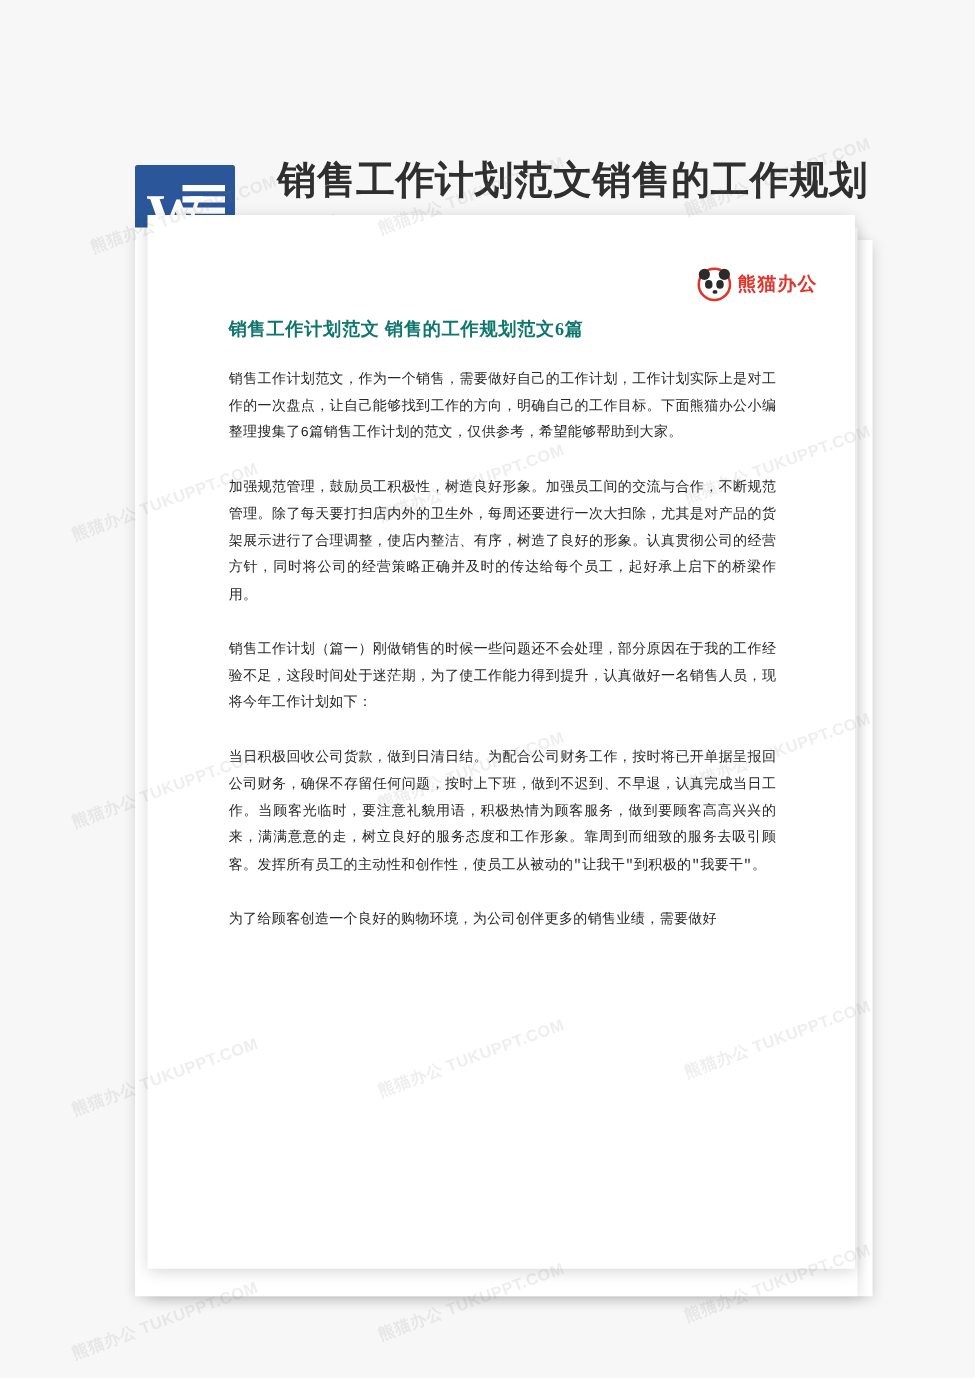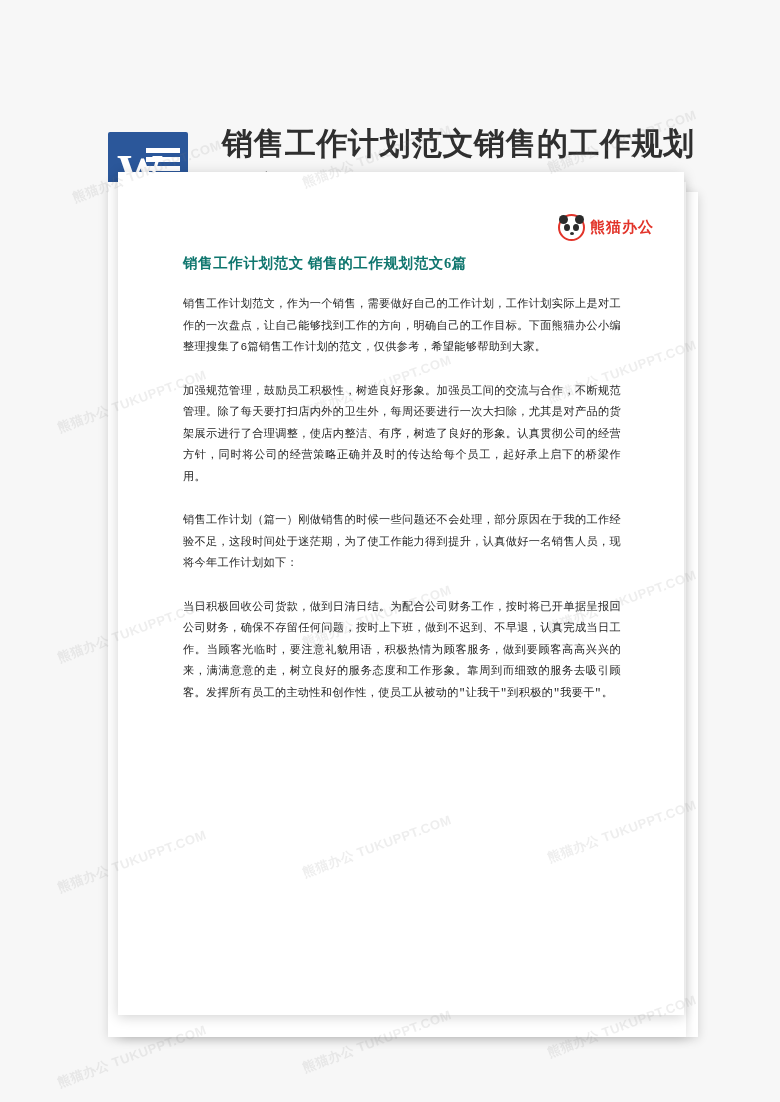--- a/index.html
+++ b/index.html
@@ -248,20 +248,21 @@
       <span class="brand-text">熊猫办公</span>
     </div>
 
     <div class="doc-heading">销售工作计划范文 销售的工作规划范文6篇</div>
 
     <div class="doc-body">
       <p class="para">销售工作计划范文，作为一个销售，需要做好自己的工作计划，工作计划实际上是对工作的一次盘点，让自己能够找到工作的方向，明确自己的工作目标。下面熊猫办公小编整理搜集了6篇销售工作计划的范文，仅供参考，希望能够帮助到大家。</p>
       <p class="para">加强规范管理，鼓励员工积极性，树造良好形象。加强员工间的交流与合作，不断规范管理。除了每天要打扫店内外的卫生外，每周还要进行一次大扫除，尤其是对产品的货架展示进行了合理调整，使店内整洁、有序，树造了良好的形象。认真贯彻公司的经营方针，同时将公司的经营策略正确并及时的传达给每个员工，起好承上启下的桥梁作用。</p>
       <p class="para">销售工作计划（篇一）刚做销售的时候一些问题还不会处理，部分原因在于我的工作经验不足，这段时间处于迷茫期，为了使工作能力得到提升，认真做好一名销售人员，现将今年工作计划如下：</p>
       <p class="para">当日积极回收公司货款，做到日清日结。为配合公司财务工作，按时将已开单据呈报回公司财务，确保不存留任何问题，按时上下班，做到不迟到、不早退，认真完成当日工作。当顾客光临时，要注意礼貌用语，积极热情为顾客服务，做到要顾客高高兴兴的来，满满意意的走，树立良好的服务态度和工作形象。靠周到而细致的服务去吸引顾客。发挥所有员工的主动性和创作性，使员工从被动的"让我干"到积极的"我要干"。</p>
+      <p class="para">为了给顾客创造一个良好的购物环境，为公司创伴更多的销售业绩，需要做好</p>
     </div>
   </div>
 </div>
 
 <div class="wm-layer">
   <div class="wm" style="left:70px;  top:190px;">熊猫办公 TUKUPPT.COM</div>
   <div class="wm" style="left:300px; top:175px;">熊猫办公 TUKUPPT.COM</div>
   <div class="wm" style="left:545px; top:160px;">熊猫办公 TUKUPPT.COM</div>
   <div class="wm" style="left:55px;  top:420px;">熊猫办公 TUKUPPT.COM</div>
   <div class="wm" style="left:300px; top:405px;">熊猫办公 TUKUPPT.COM</div>

